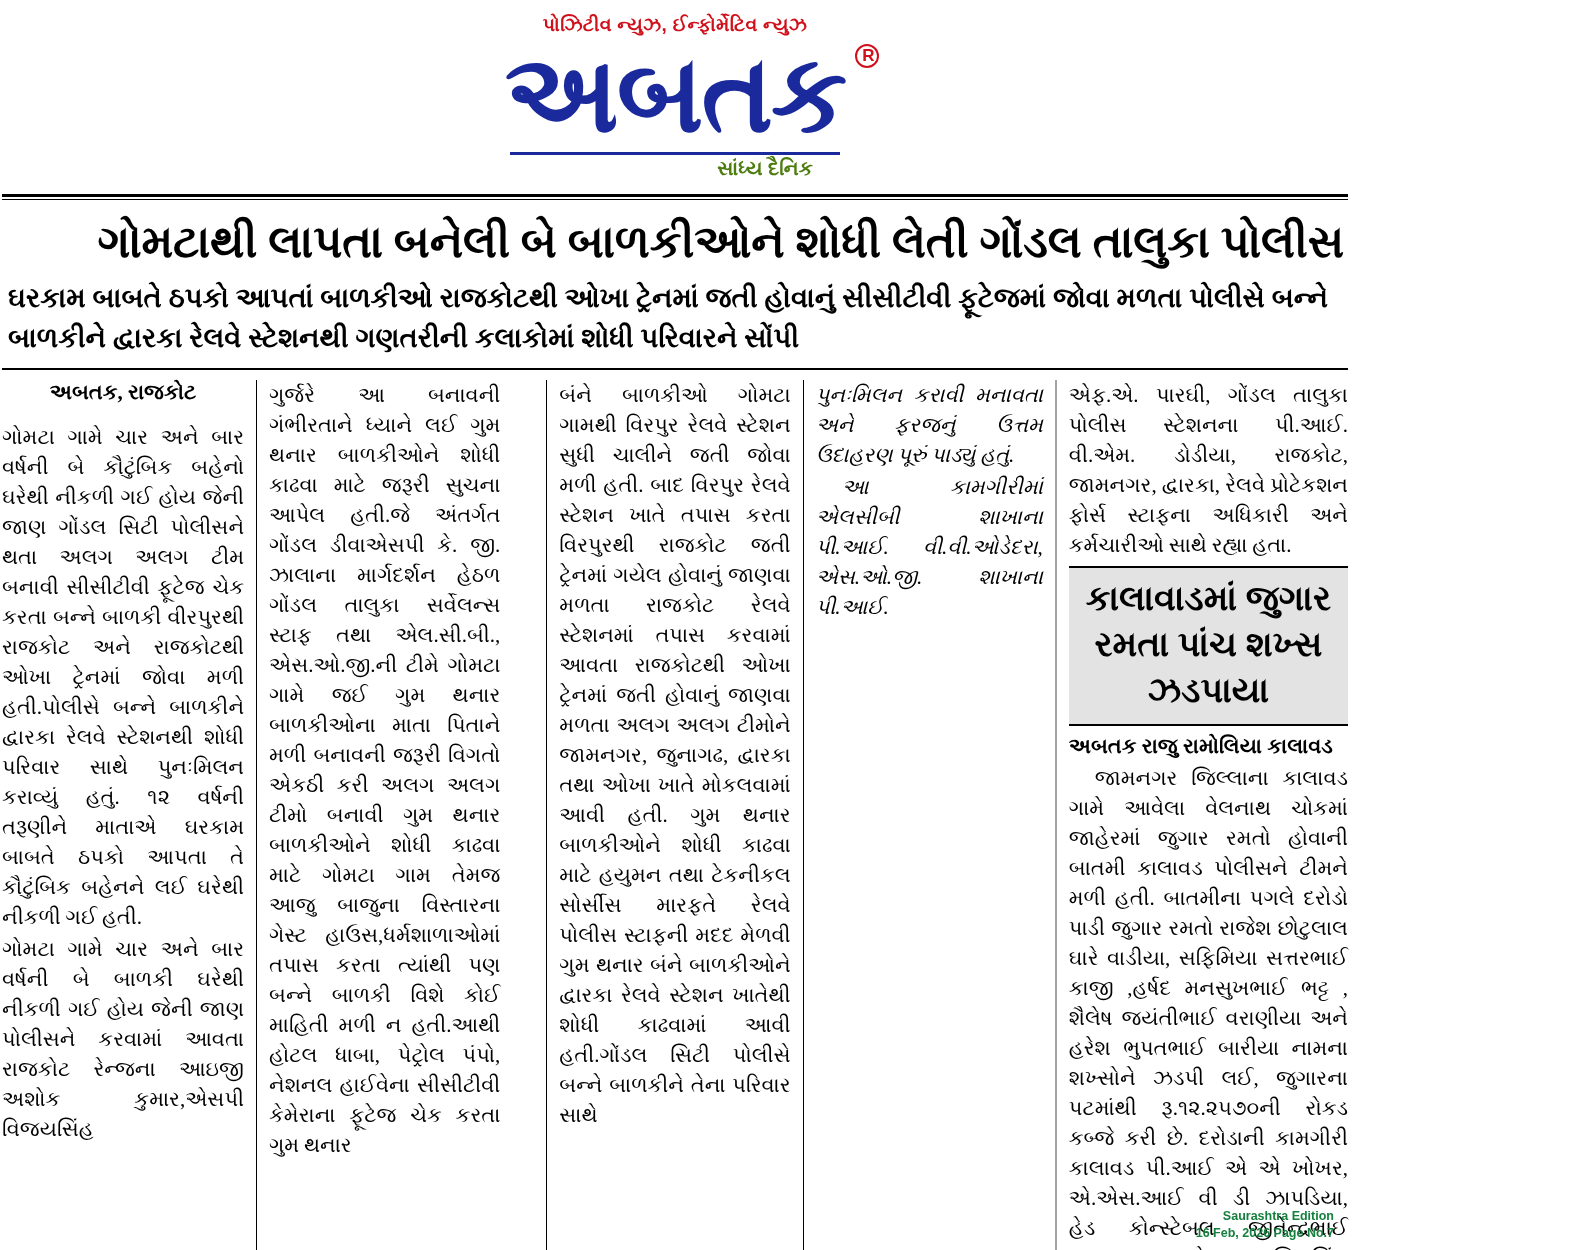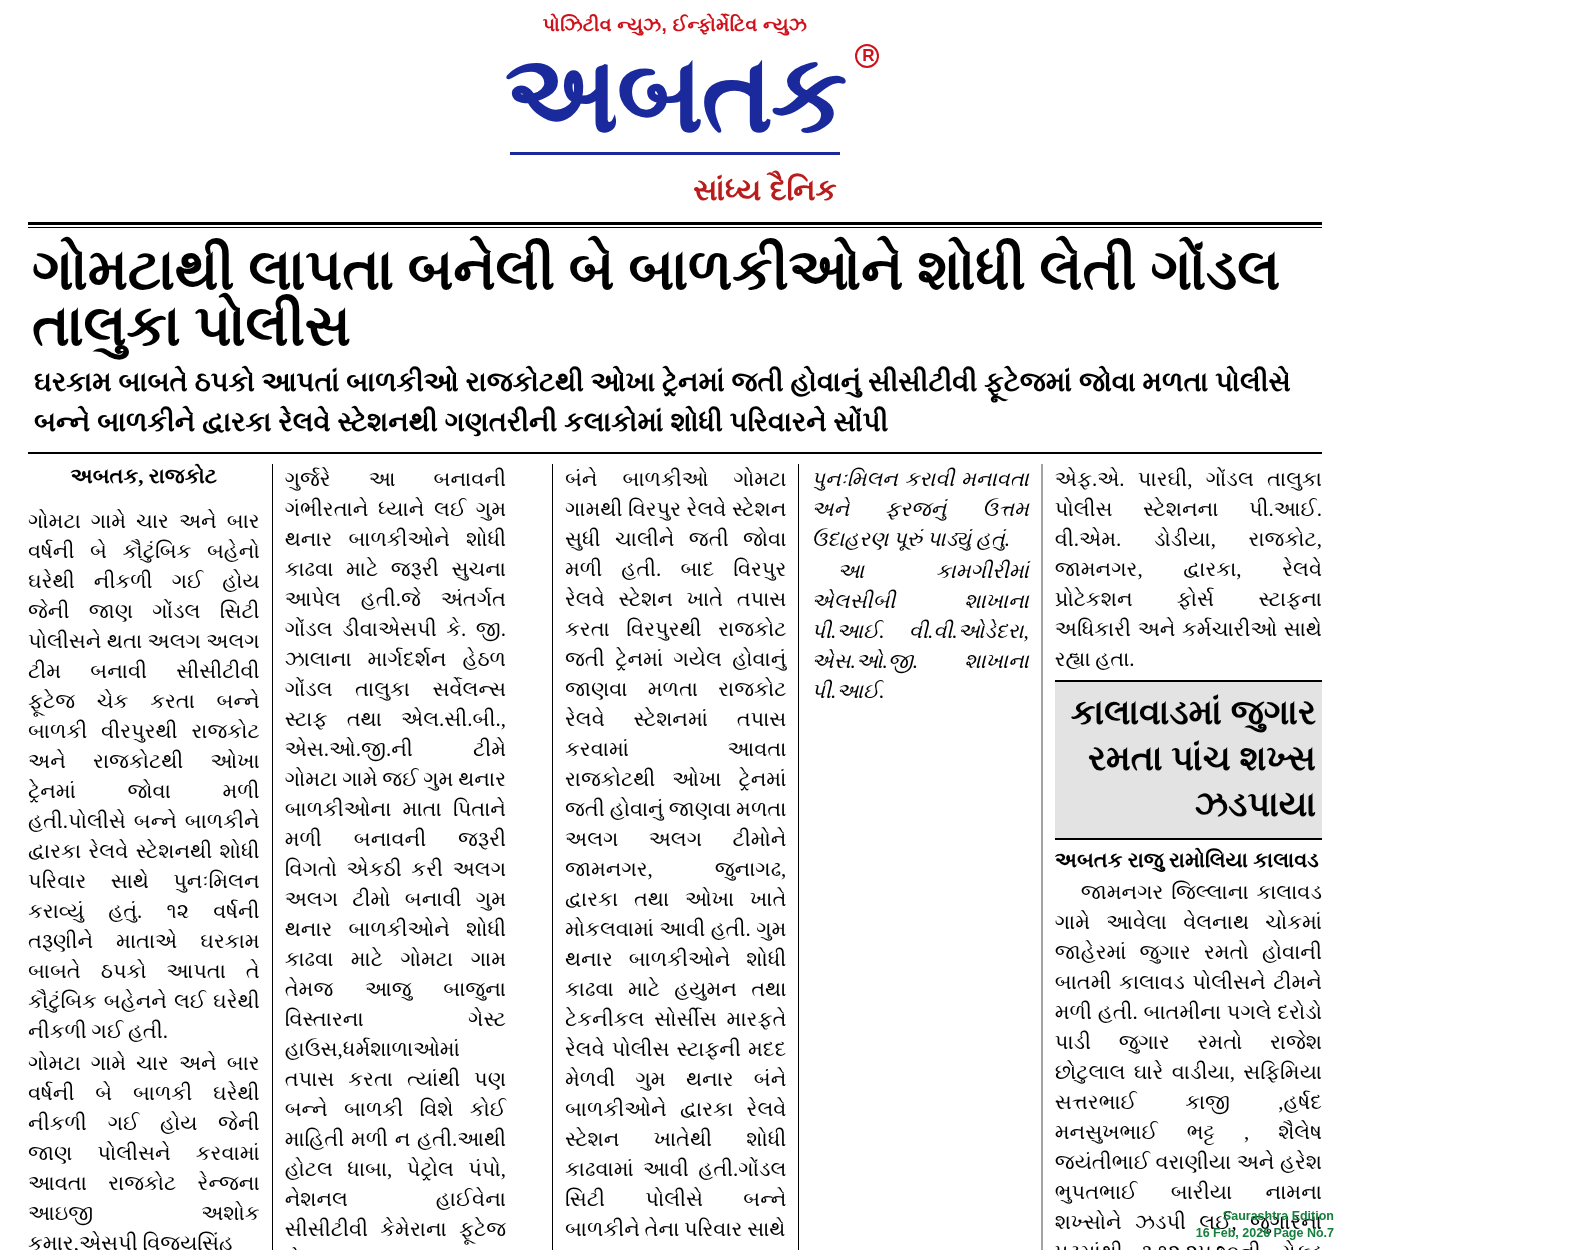--- a/index.html
+++ b/index.html
@@ -13,21 +13,21 @@
     font-family: "Liberation Serif", serif;
     color: #000000;
     position: relative;
     overflow: hidden;
   }
   .page {
     width: 1350px;
     height: 1250px;
     position: relative;
     box-sizing: border-box;
-    padding: 0 28px;
+    padding: 0 2px;
   }
 
   
   .masthead {
     text-align: center;
     padding-top: 14px;
     position: relative;
   }
   .masthead-tagline {
     font-family: "Liberation Sans", sans-serif;
@@ -64,43 +64,43 @@
   }
   .masthead-underline {
     width: 330px;
     height: 3px;
     background: #1a2a9c;
     margin: 2px auto 0 auto;
   }
   .masthead-sub {
     font-family: "Liberation Sans", sans-serif;
     font-weight: bold;
-    font-size: 30px;
-    color: #b91c1c;
-    margin-top: 18px;
+    font-size: 20px;
+    color: #4d7c0f;
+    margin-top: 2px;
     margin-left: 180px;
   }
   .rule-thick {
     height: 3px;
     background: #000;
     margin-top: 14px;
   }
   .rule-thin {
     height: 1px;
     background: #000;
     margin-top: 2px;
   }
 
   
   .headline {
     font-family: "Liberation Serif", serif;
     font-weight: bold;
-    font-size: 57px;
+    font-size: 45px;
     line-height: 56px;
-    text-align: left;
+    text-align: right;
     padding: 14px 4px 6px 4px;
     letter-spacing: -0.2px;
   }
   .subhead {
     font-family: "Liberation Serif", serif;
     font-weight: bold;
     font-size: 27.5px;
     line-height: 40px;
     text-align: left;
     padding: 2px 6px 8px 6px;
@@ -147,21 +147,21 @@
 
   
   .sub-story {
     margin-top: 6px;
   }
   .sub-headline-box {
     background: #e3e3e3;
     border-top: 2px solid #000;
     border-bottom: 2px solid #000;
     padding: 8px 6px 10px 6px;
-    text-align: right;
+    text-align: center;
   }
   .sub-headline {
     font-family: "Liberation Serif", serif;
     font-weight: bold;
     font-size: 35px;
     line-height: 46px;
   }
   .sub-byline {
     font-family: "Liberation Serif", serif;
     font-weight: bold;

